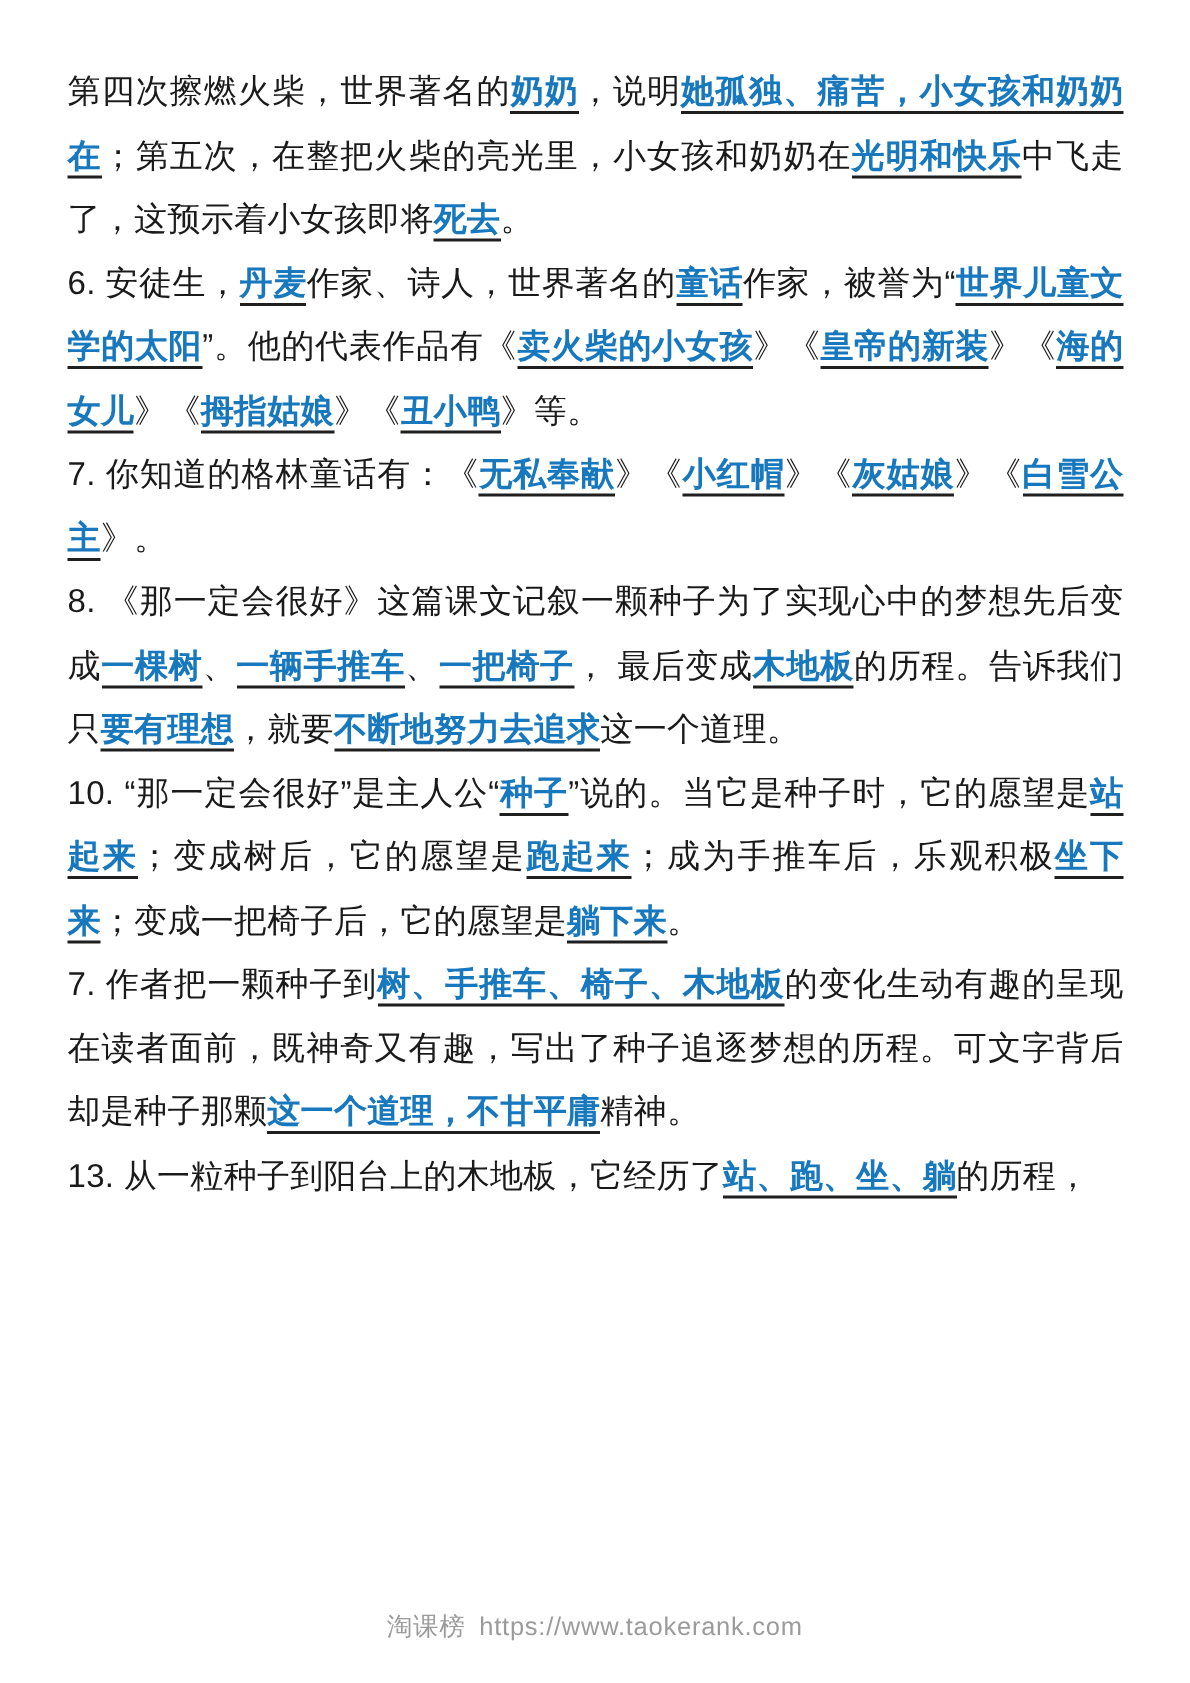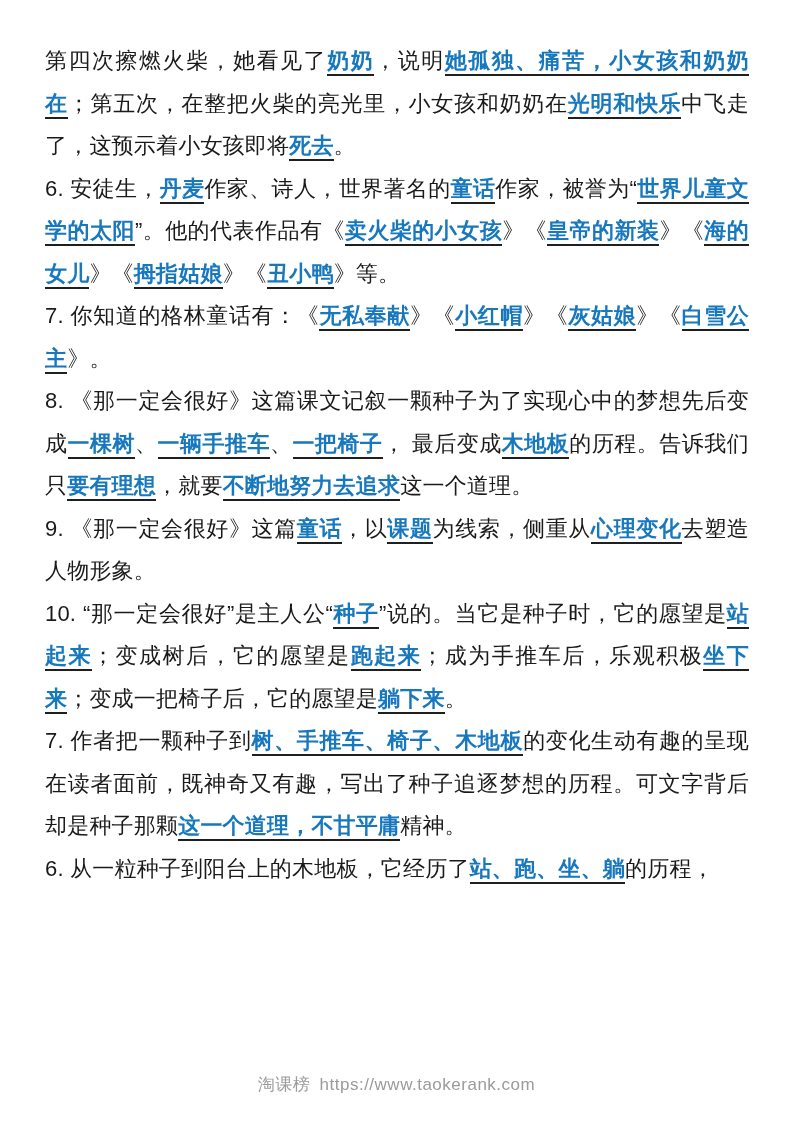--- a/index.html
+++ b/index.html
@@ -55,26 +55,25 @@
     color: var(--footer);
     letter-spacing: 0.5px;
   }
   .footer .footer-url { margin-left: 4px; }
 </style>
 </head>
 <body>
 
 <div class="page">
   <main class="content">
-      <p><span class="plain">第四次擦燃火柴，她看见了</span><span class="hl">奶奶</span><span class="plain">，说明</span><span class="hl">她孤独、痛苦，小女孩和奶奶在</span><span class="plain">；第五次，在整把火柴的亮光里，小女孩和奶奶在</span><span class="hl">光明和快乐</span><span class="plain">中飞走了，这预示着小女孩即将</span><span class="hl">死去</span><span class="plain">。</span></p>
+      <p><span class="plain">第四次擦燃火柴，世界著名的</span><span class="hl">奶奶</span><span class="plain">，说明</span><span class="hl">她孤独、痛苦，小女孩和奶奶在</span><span class="plain">；第五次，在整把火柴的亮光里，小女孩和奶奶在</span><span class="hl">光明和快乐</span><span class="plain">中飞走了，这预示着小女孩即将</span><span class="hl">死去</span><span class="plain">。</span></p>
       <p><span class="plain">6. 安徒生，</span><span class="hl">丹麦</span><span class="plain">作家、诗人，世界著名的</span><span class="hl">童话</span><span class="plain">作家，被誉为“</span><span class="hl">世界儿童文学的太阳</span><span class="plain">”。他的代表作品有《</span><span class="hl">卖火柴的小女孩</span><span class="plain">》《</span><span class="hl">皇帝的新装</span><span class="plain">》《</span><span class="hl">海的女儿</span><span class="plain">》《</span><span class="hl">拇指姑娘</span><span class="plain">》《</span><span class="hl">丑小鸭</span><span class="plain">》等。</span></p>
       <p><span class="plain">7. 你知道的格林童话有：《</span><span class="hl">无私奉献</span><span class="plain">》《</span><span class="hl">小红帽</span><span class="plain">》《</span><span class="hl">灰姑娘</span><span class="plain">》《</span><span class="hl">白雪公主</span><span class="plain">》。</span></p>
       <p><span class="plain">8. 《那一定会很好》这篇课文记叙一颗种子为了实现心中的梦想先后变成</span><span class="hl">一棵树</span><span class="plain">、</span><span class="hl">一辆手推车</span><span class="plain">、</span><span class="hl">一把椅子</span><span class="plain">， 最后变成</span><span class="hl">木地板</span><span class="plain">的历程。告诉我们只</span><span class="hl">要有理想</span><span class="plain">，就要</span><span class="hl">不断地努力去追求</span><span class="plain">这一个道理。</span></p>
-      <p><span class="plain">9. 《那一定会很好》这篇</span><span class="hl">童话</span><span class="plain">，以</span><span class="hl">课题</span><span class="plain">为线索，侧重从</span><span class="hl">心理变化</span><span class="plain">去塑造人物形象。</span></p>
       <p><span class="plain">10. “那一定会很好”是主人公“</span><span class="hl">种子</span><span class="plain">”说的。当它是种子时，它的愿望是</span><span class="hl">站起来</span><span class="plain">；变成树后，它的愿望是</span><span class="hl">跑起来</span><span class="plain">；成为手推车后，乐观积极</span><span class="hl">坐下来</span><span class="plain">；变成一把椅子后，它的愿望是</span><span class="hl">躺下来</span><span class="plain">。</span></p>
       <p><span class="plain">7. 作者把一颗种子到</span><span class="hl">树、手推车、椅子、木地板</span><span class="plain">的变化生动有趣的呈现在读者面前，既神奇又有趣，写出了种子追逐梦想的历程。可文字背后却是种子那颗</span><span class="hl">这一个道理，不甘平庸</span><span class="plain">精神。</span></p>
-      <p><span class="plain">6. 从一粒种子到阳台上的木地板，它经历了</span><span class="hl">站、跑、坐、躺</span><span class="plain">的历程，</span></p>
+      <p><span class="plain">13. 从一粒种子到阳台上的木地板，它经历了</span><span class="hl">站、跑、坐、躺</span><span class="plain">的历程，</span></p>
     </main>
   <footer class="footer">
     <span class="footer-brand">淘课榜</span>
     <span class="footer-url">https://www.taokerank.com</span>
   </footer>
 </div>
 
 </body></html>

